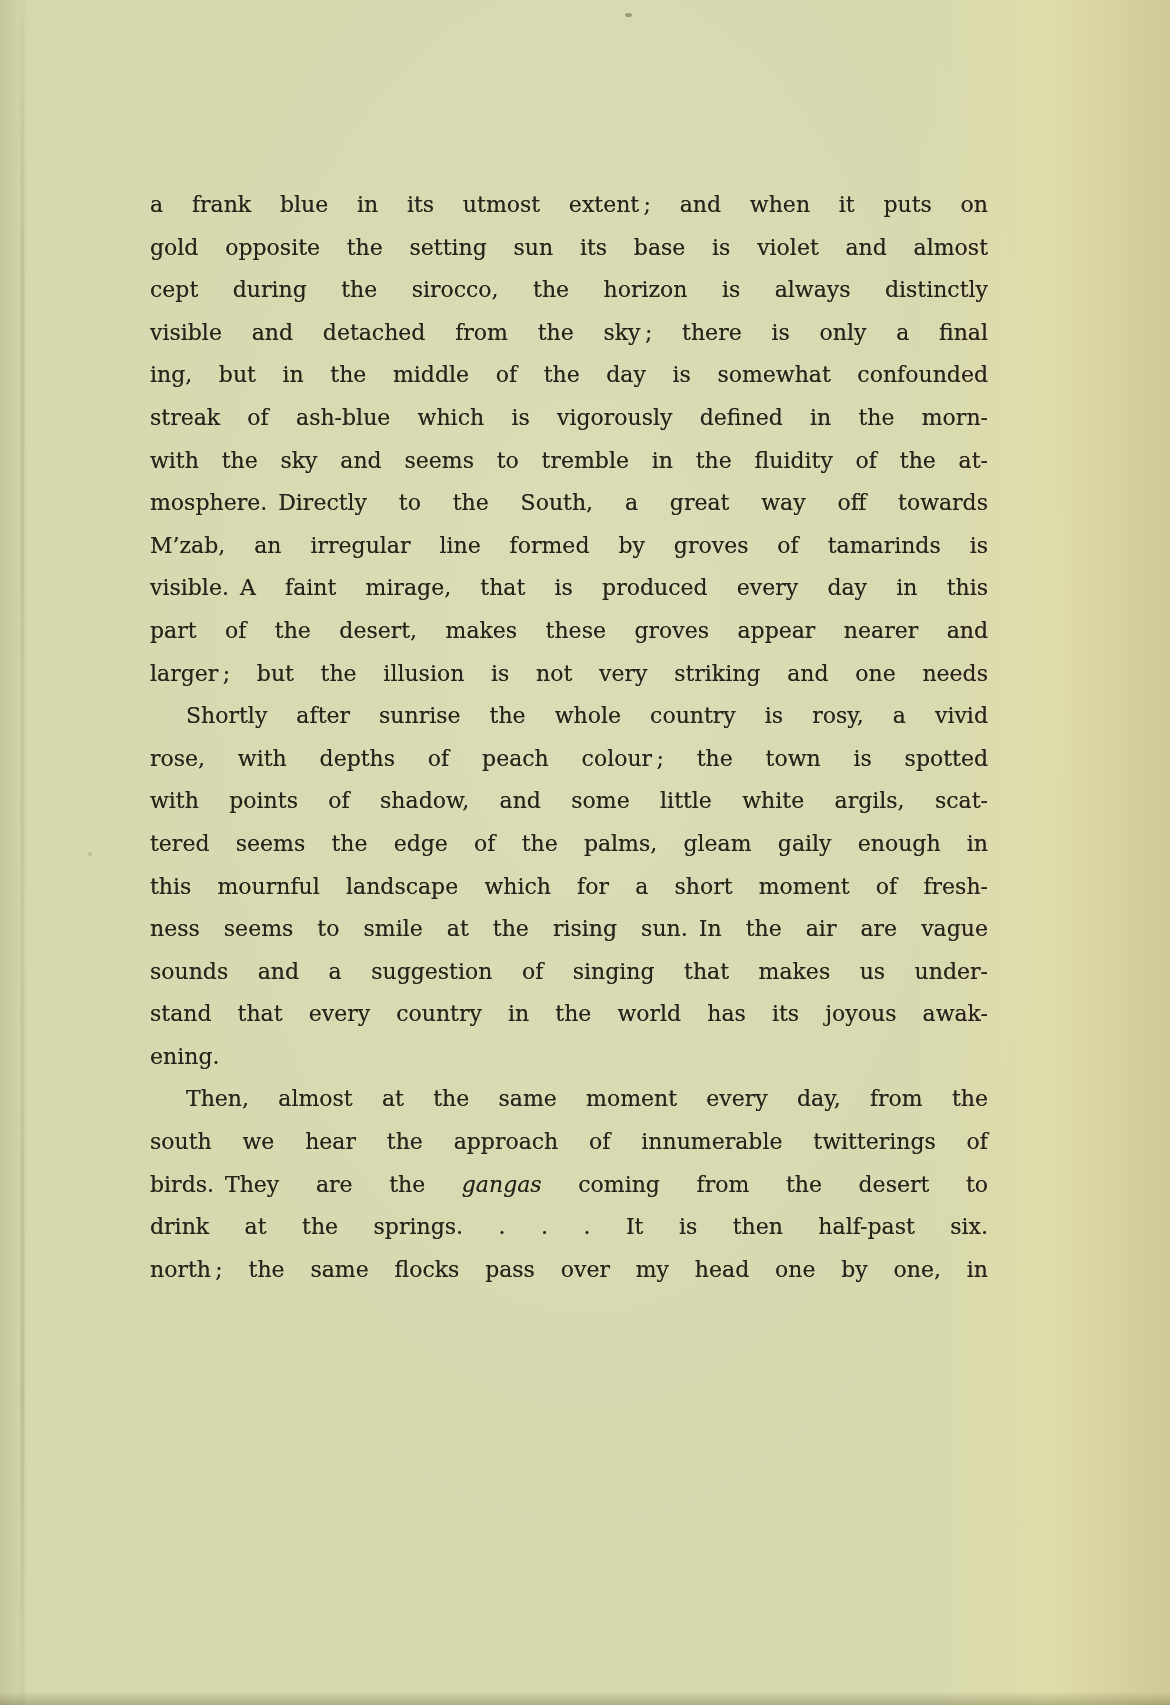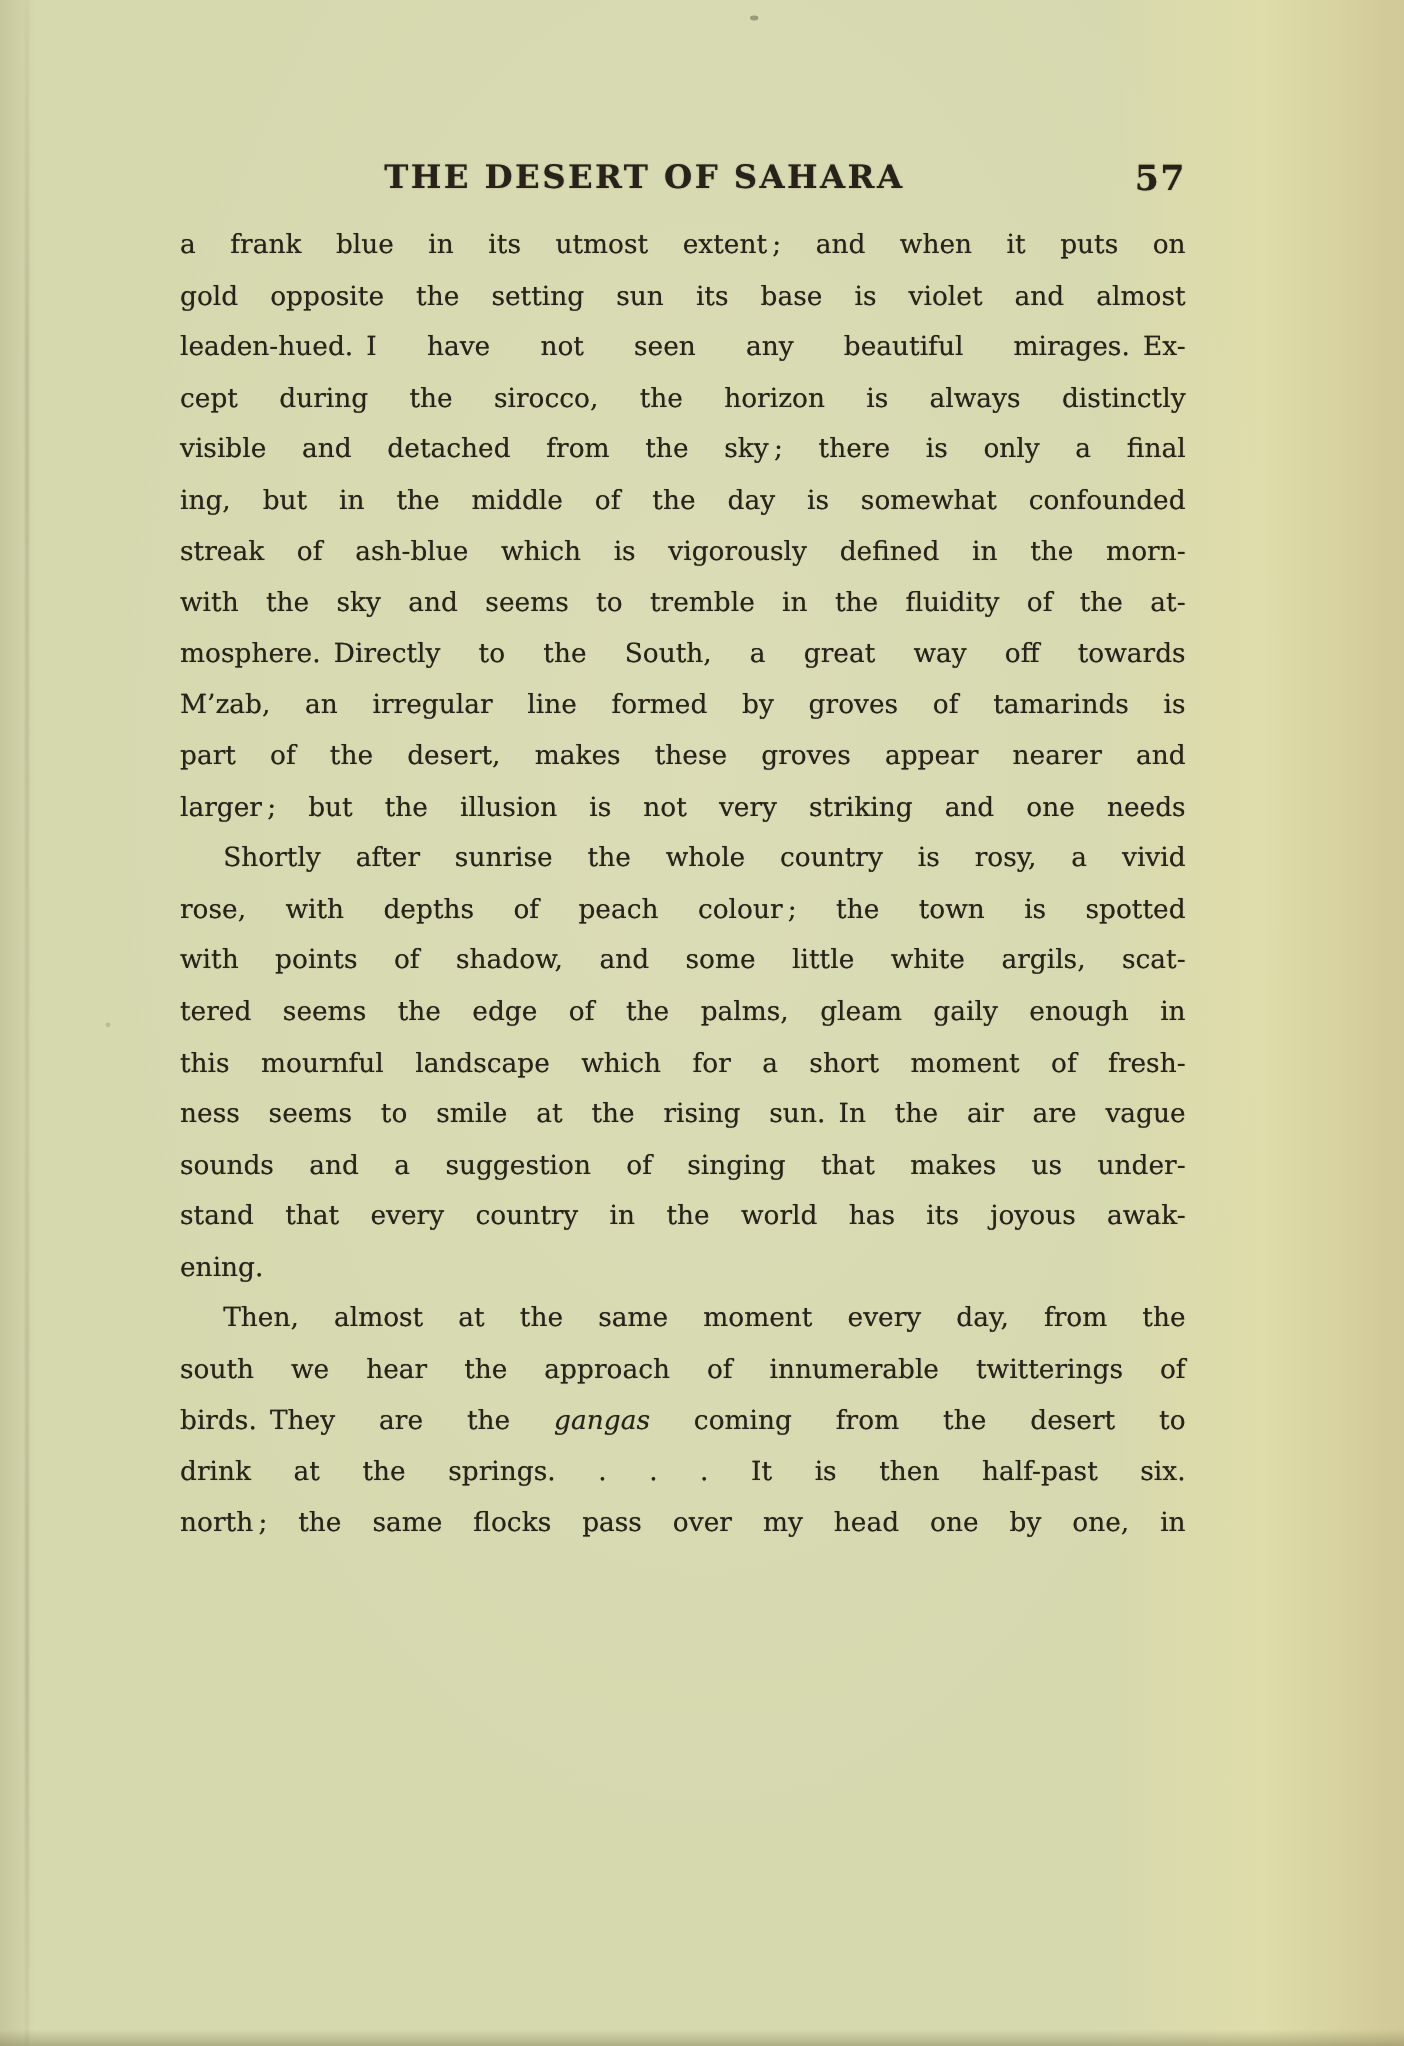--- a/index.html
+++ b/index.html
@@ -100,36 +100,32 @@
   .line i { }
 </style>
 </head>
 <body style="--paper: #d6d8ae; --ink: #28221a;">
 
 <div class="page">
   <div class="crease"></div>
   <div class="speck speck-top"></div>
   <div class="speck speck-left"></div>
 
-  <div class="header">
-    <div class="running-title">THE DESERT OF SAHARA</div>
-    <div class="page-number">57</div>
-  </div>
 
   <div class="text-block">
       <div class="line">a frank blue in its utmost extent ; and when it puts on</div>
       <div class="line">gold opposite the setting sun its base is violet and almost</div>
-      <div class="line">leaden-hued. I have not seen any beautiful mirages. Ex-</div>
       <div class="line">cept during the sirocco, the horizon is always distinctly</div>
       <div class="line">visible and detached from the sky ; there is only a final</div>
       <div class="line">ing, but in the middle of the day is somewhat confounded</div>
       <div class="line">streak of ash-blue which is vigorously defined in the morn-</div>
       <div class="line">with the sky and seems to tremble in the fluidity of the at-</div>
       <div class="line">mosphere. Directly to the South, a great way off towards</div>
       <div class="line">M’zab, an irregular line formed by groves of tamarinds is</div>
+      <div class="line">visible. A faint mirage, that is produced every day in this</div>
       <div class="line">part of the desert, makes these groves appear nearer and</div>
       <div class="line">larger ; but the illusion is not very striking and one needs</div>
       <div class="line indent">Shortly after sunrise the whole country is rosy, a vivid</div>
       <div class="line">rose, with depths of peach colour ; the town is spotted</div>
       <div class="line">with points of shadow, and some little white argils, scat-</div>
       <div class="line">tered seems the edge of the palms, gleam gaily enough in</div>
       <div class="line">this mournful landscape which for a short moment of fresh-</div>
       <div class="line">ness seems to smile at the rising sun. In the air are vague</div>
       <div class="line">sounds and a suggestion of singing that makes us under-</div>
       <div class="line">stand that every country in the world has its joyous awak-</div>

